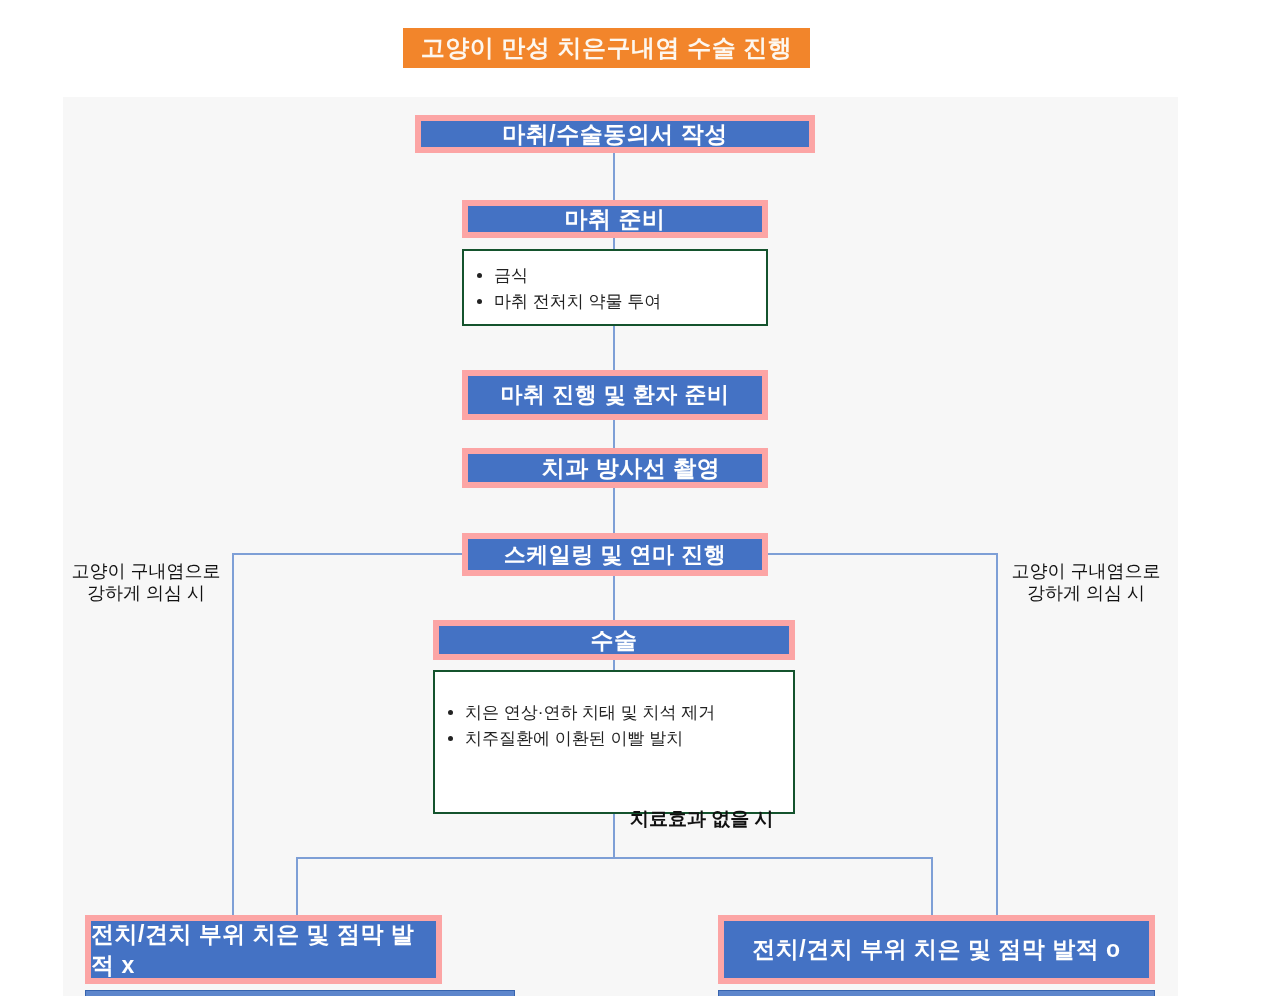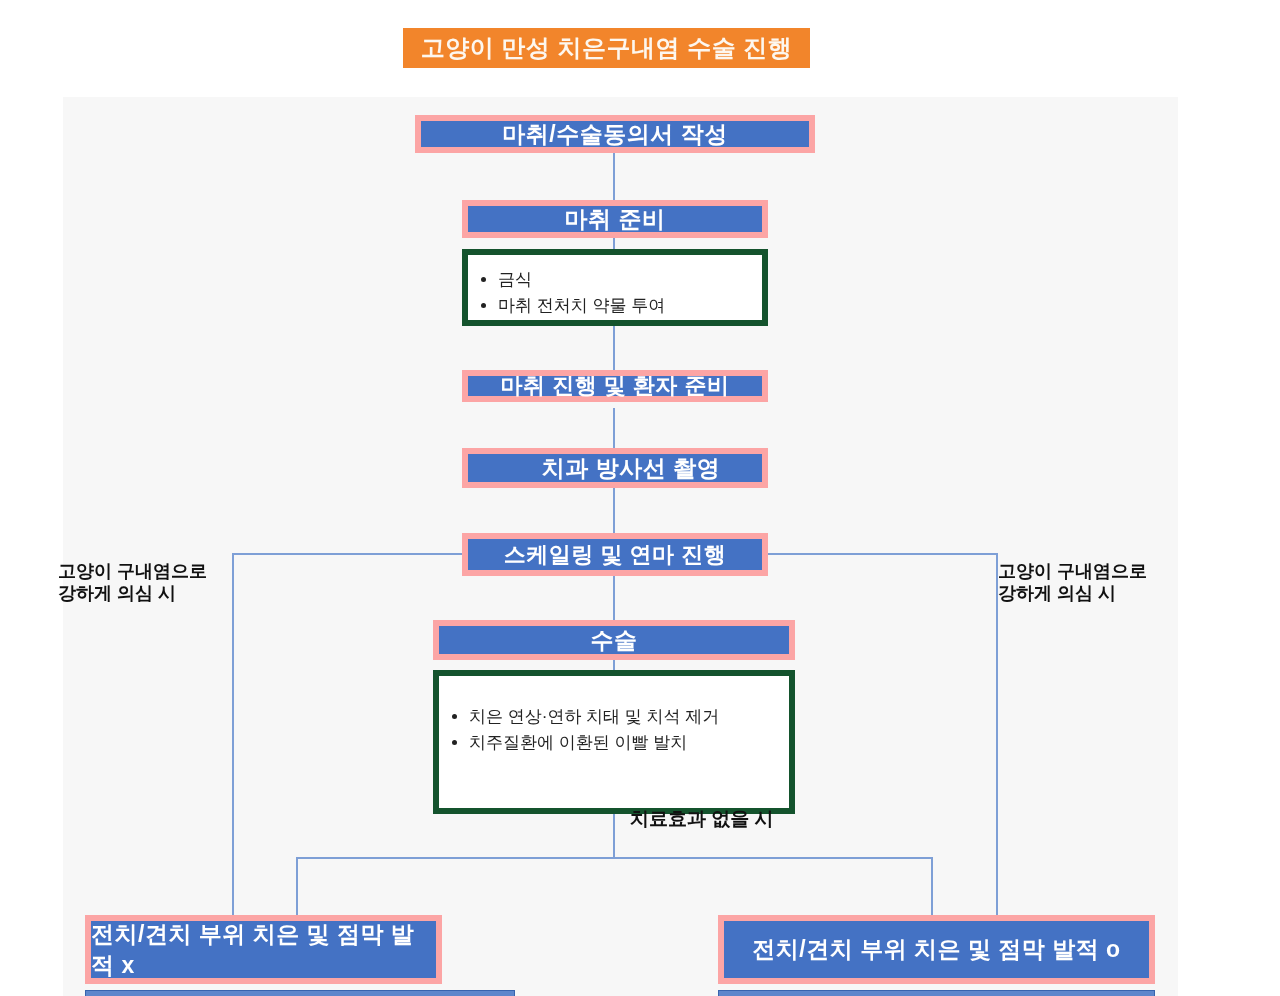--- a/index.html
+++ b/index.html
@@ -18,36 +18,36 @@
     font-size:24px;font-weight:bold;letter-spacing:0.5px;
     display:flex;align-items:center;justify-content:center;
   }
   .node{
     position:absolute;background:#4472C4;border:6px solid #fca5a5;
     color:#ffffff;font-weight:bold;letter-spacing:0.5px;
     display:flex;align-items:center;justify-content:center;
     box-sizing:border-box;
   }
   .detail-box{
-    position:absolute;background:#ffffff;border:6px solid #14532d;
+    position:absolute;background:#ffffff;border:2px solid #14532d;
     box-sizing:border-box;color:#222222;
   }
   .detail-box ul{
     margin:0;padding:0 0 0 30px;list-style:disc;
   }
   .detail-box li{
     font-size:17px;line-height:26px;color:#222222;
   }
   .line{position:absolute;background:#7E9FD6;}
   .flow-label{
     position:absolute;color:#111111;font-weight:bold;white-space:nowrap;
   }
   .side-label{
-    position:absolute;width:176px;text-align:left;color:#111111;
-    font-weight:bold;font-size:18px;line-height:22px;
+    position:absolute;width:176px;text-align:center;color:#111111;
+    font-weight:normal;font-size:18px;line-height:22px;
   }
   .side-label span{display:block;}
   .sliver{
     position:absolute;height:12px;background:#5d86cc;border:1px solid #3763ae;
     box-sizing:border-box;
   }
 </style>
 </head>
 <body>
 
@@ -75,21 +75,21 @@
 
 <div class="node" style="left:462px;top:200px;width:306px;height:38px;font-size:23px;">마취 준비</div>
 
 <div class="detail-box" style="left:462px;top:249px;width:306px;height:77px;padding-top:12px;">
   <ul>
     <li>금식</li>
     <li>마취 전처치 약물 투여</li>
   </ul>
 </div>
 
-<div class="node" style="left:462px;top:370px;width:306px;height:32px;font-size:22px;">마취 진행 및 환자 준비</div>
+<div class="node" style="left:462px;top:370px;width:306px;height:50px;font-size:22px;">마취 진행 및 환자 준비</div>
 
 <div class="node" style="left:462px;top:448px;width:306px;height:40px;font-size:23px;padding-left:32px;">치과 방사선 촬영</div>
 
 <div class="node" style="left:462px;top:533px;width:306px;height:43px;font-size:22px;">스케일링 및 연마 진행</div>
 
 <div class="node" style="left:433px;top:620px;width:362px;height:40px;font-size:23px;">수술</div>
 
 <div class="detail-box" style="left:433px;top:670px;width:362px;height:144px;padding-top:28px;">
   <ul>
     <li>치은 연상·연하 치태 및 치석 제거</li>

